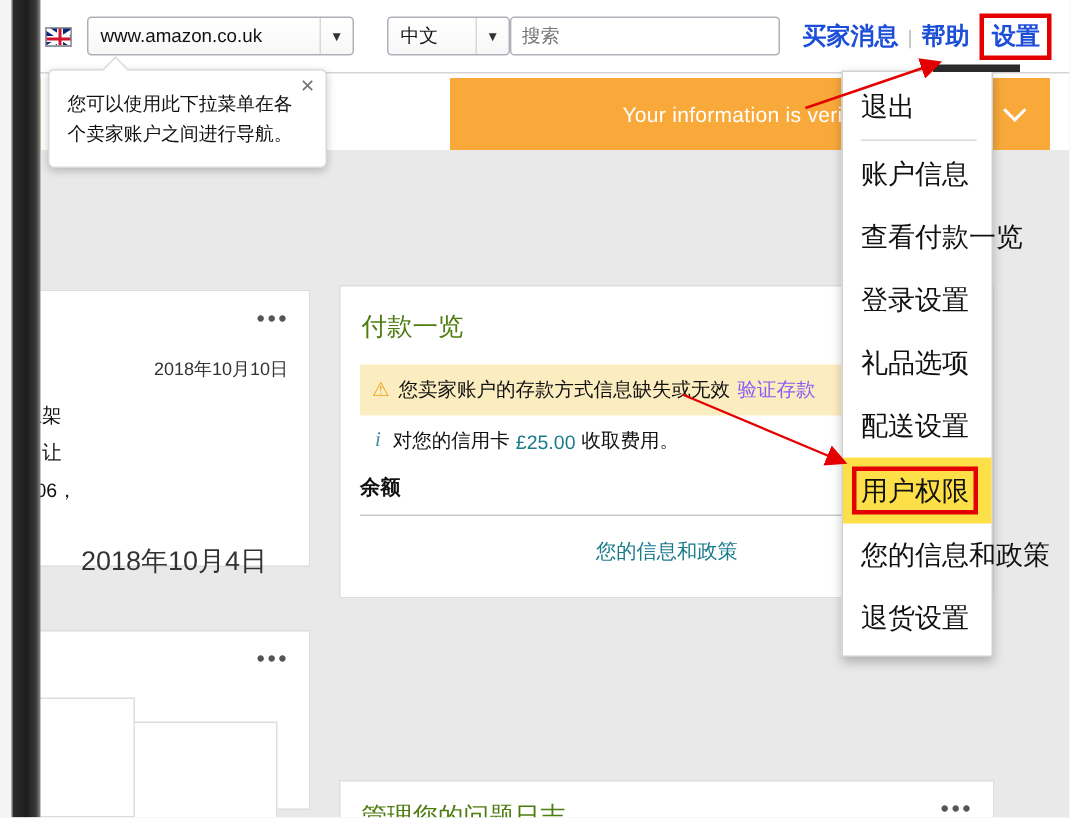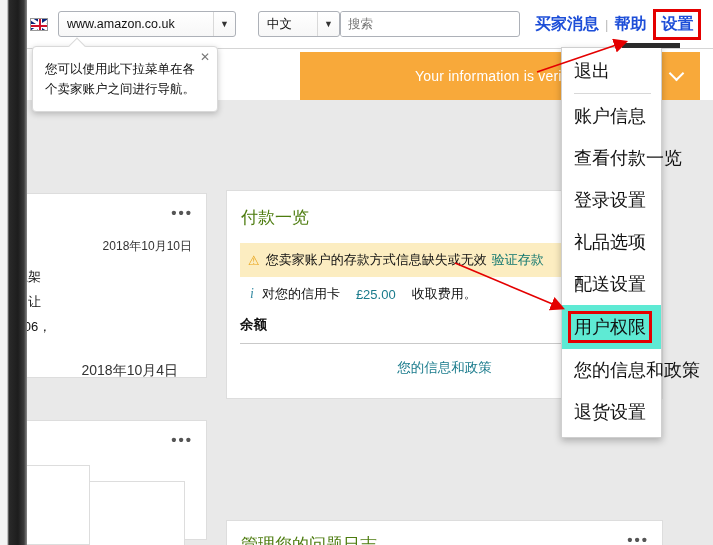--- a/index.html
+++ b/index.html
@@ -148,44 +148,44 @@
   #left-card-1 { left: -128px; top: 93px; width: 335px; height: 185px; }
   #left-card-1 .lc-date {
     position:absolute; right: 14px; top: 44px; font-size: 12px; color: #333;
   }
   #left-card-1 .lc-body {
     position:absolute; left: 12px; right: 12px; top: 70px;
     font-size: 13px; line-height: 25px; color: #111;
   }
   #left-card-1 .lnk { color: #1a7b8c; cursor:pointer; }
   #left-card-1 .lc-date2 {
-    position:absolute; right: 28px; top: 168px; font-size: 14px; color:#333;
+    position:absolute; right: 28px; top: 168px; font-size: 18px; color:#333;
   }
 
   
   #left-card-2 { left: -128px; top: 320px; width: 335px; height: 120px; }
   #left-card-3 { left: -128px; top: 385px; width: 312px; height: 160px; }
 
   
   #payment-card { left: 226px; top: 90px; width: 437px; height: 209px; }
   #payment-card .card-title { position:absolute; left: 14px; top: 15px; }
   .pay-warn {
     position: absolute; left: 13px; right: 13px; top: 52px; height: 34px;
     background: #fcedc1; display: flex; align-items: center; padding-left: 8px;
     font-size: 13px; color: #111; white-space: nowrap; overflow: hidden;
   }
   .pay-warn .wicon { color:#e8a317; font-size: 13px; margin-right: 6px; }
-  .pay-warn .wlink { color:#0f766e; margin-left: 5px; cursor:pointer; }
+  .pay-warn .wlink { color:#8b5cf6; margin-left: 5px; cursor:pointer; }
   .pay-info {
     position: absolute; left: 13px; right: 13px; top: 88px; height: 30px;
     display: flex; align-items: center; padding-left: 10px;
     font-size: 13px; color: #111; background:#fff;
   }
   .pay-info .iicon { color:#3b8ea5; font-style: italic; font-family:"Liberation Serif",serif; margin-right: 8px; font-size:14px; }
-  .pay-info .amt { color:#1a7b8c; margin: 0 16px; }
+  .pay-info .amt { color:#1a7b8c; margin: 0 4px; }
   .pay-balance {
     position:absolute; left: 13px; top: 125px; font-size: 13.5px; font-weight: bold; color:#111;
   }
   .pay-rule { position:absolute; left: 13px; right: 13px; top: 152px; height:1px; background:#c9c9c9; }
   .pay-link {
     position:absolute; left: 0; right: 0; top: 168px; text-align:center;
     color:#1a7b8c; font-size: 13.5px; cursor:pointer;
   }
 
   
@@ -202,21 +202,21 @@
     box-shadow: 0 3px 7px rgba(0,0,0,0.25); z-index: 70; padding: 2px 0 4px 0;
   }
   .menu .menu-cap {
     position:absolute; left: 60px; top: -5px; width: 58px; height: 5px; background:#2b2b2b;
   }
   .menu-item {
     padding: 9px 0 9px 12px; font-size: 18px; color:#111; cursor: pointer; white-space: nowrap;
   }
   .menu-sep { height:1px; background:#d8d8d8; margin: 1px 10px 1px 12px; }
   .menu-item.highlight {
-    background: #5eead4;
+    background: #fde047;
   }
   .menu-item.highlight .hl-box {
     display:inline-block; outline: 3px solid #e40000; padding: 1px 3px; margin-left:-3px;
   }
 
   
   .arrow-svg { position:absolute; left:0; top:0; width:713px; height:545px; z-index: 80; pointer-events:none; }
 </style>
 </head>
 <body>

